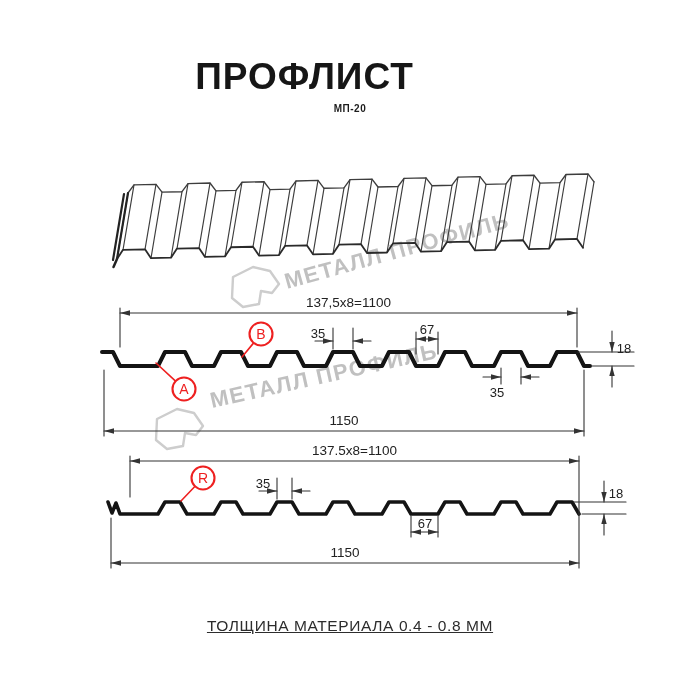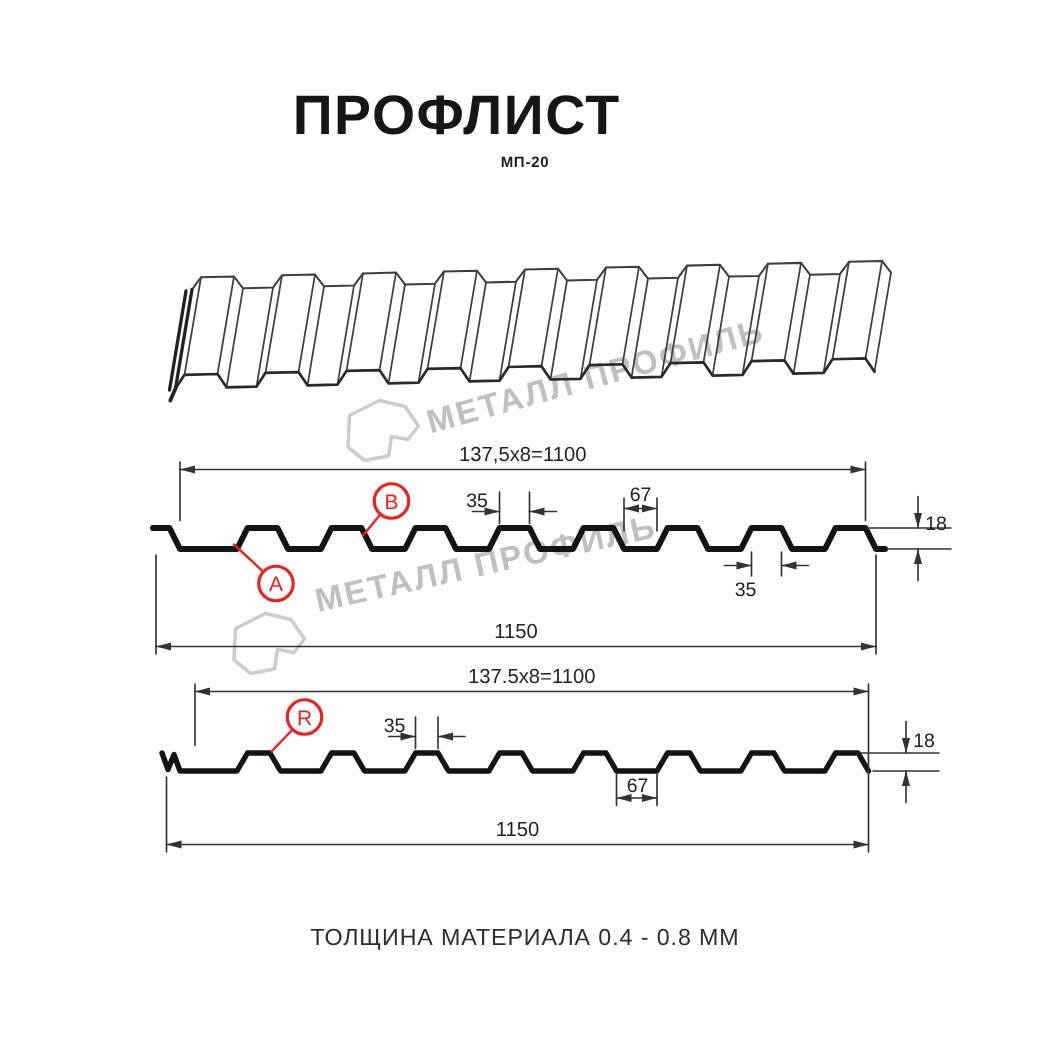--- a/index.html
+++ b/index.html
@@ -3,21 +3,21 @@
 <meta charset="utf-8">
 <style>
   html,body{margin:0;padding:0;background:#ffffff;}
   .page{position:relative;width:700px;height:700px;background:#fff;overflow:hidden;
         font-family:"Liberation Sans", sans-serif;}
   .title{position:absolute;top:56px;left:0;width:577px;text-align:center;
          font-size:37px;font-weight:800;letter-spacing:1px;color:#161616;margin-left:16px;}
   .subtitle{position:absolute;top:103px;left:0;width:700px;text-align:center;
          font-size:10px;font-weight:700;letter-spacing:0.5px;color:#1d1d1d;}
   .caption{position:absolute;top:617px;left:0;width:700px;text-align:center;
-         font-size:15.5px;font-weight:500;letter-spacing:0.6px;color:#2d2d2d;}
+         font-size:15.5px;font-weight:500;letter-spacing:0.6px;color:#2d2d2d;text-decoration:underline;}
   svg{position:absolute;top:0;left:0;}
   text{font-family:"Liberation Sans", sans-serif;}
 </style>
 </head>
 <body>
 
 <div class="page">
   <div class="title">ПРОФЛИСТ</div>
   <div class="subtitle">МП-20</div>
   <svg id="drawing" width="700" height="700" viewBox="0 0 700 700">

